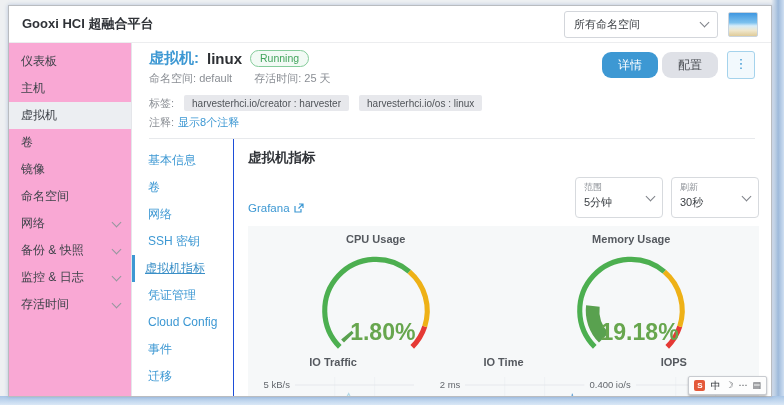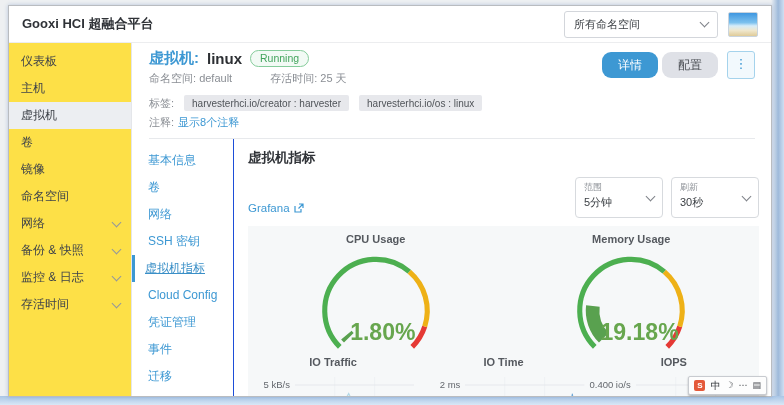--- a/index.html
+++ b/index.html
@@ -13,33 +13,33 @@
   .header{height:36px;display:flex;align-items:center;padding:0 13px;border-bottom:1px solid #ecedef;background:#fff;}
   .brand{font-size:13px;font-weight:700;color:#2f3237;}
   .header-right{margin-left:auto;display:flex;align-items:center;gap:10px;}
   .ns-select{width:134px;height:25px;border:1px solid #d3d6db;border-radius:3px;display:flex;align-items:center;padding:0 9px;font-size:11px;color:#3c4045;background:#fff;cursor:pointer;}
   .chev{width:6px;height:6px;border-right:1.5px solid #7e8288;border-bottom:1.5px solid #7e8288;transform:rotate(45deg);display:inline-block;}
   .ns-select .chev{margin-left:auto;margin-top:-3px;}
   .avatar{width:28px;height:23px;border-radius:2px;background:linear-gradient(180deg,#3f97e0 0%,#7cc1ee 42%,#d5ecf9 56%,#efe7cd 76%,#dfcb98 100%);border:1px solid #c9d4de;}
 
   .layout{display:flex;height:353px;}
   
-  .sidebar{width:122px;border-right:1px solid #e4e6ea;padding-top:5px;flex-shrink:0;background:#fde047;}
+  .sidebar{width:122px;border-right:1px solid #e4e6ea;padding-top:5px;flex-shrink:0;background:#f9a8d4;}
   .side-item{height:27px;display:flex;align-items:center;padding:0 11px 0 12px;font-size:12px;color:#3f434a;cursor:pointer;}
   .side-item.active{background:#eceef2;}
   .side-item .chev{margin-left:auto;margin-top:-2px;border-color:#93979d;}
 
   
   .main{flex:1;display:flex;flex-direction:column;min-width:0;background:#fff;}
   .vm-head{position:relative;padding:6px 16px 0 17px;}
   .title-row{display:flex;align-items:center;gap:8px;}
   .vm-type{font-size:15px;color:#3d98d3;font-weight:600;}
   .vm-name{font-size:15px;color:#2c2f33;font-weight:700;}
   .badge{font-size:10.5px;color:#43a45d;border:1px solid #85cc9b;background:#f2faf5;border-radius:10px;padding:1px 9px 2px;}
-  .meta-row{margin-top:3px;font-size:11px;color:#8a8e94;display:flex;gap:38px;}
+  .meta-row{margin-top:3px;font-size:11px;color:#8a8e94;display:flex;gap:22px;}
   .actions{position:absolute;top:8px;right:16px;display:flex;gap:4px;align-items:center;}
   .btn{height:26px;border:none;border-radius:9px;font-size:12px;cursor:pointer;font-family:inherit;}
   .btn-primary{background:#3d98d3;color:#fff;width:56px;}
   .btn-secondary{background:#dfe1e7;color:#4b4e54;width:56px;}
   .btn-kebab{width:26px;height:26px;border:1px solid #a5d3ec;background:#f2f9fd;color:#3d98d3;border-radius:3px;margin-left:5px;font-size:13px;line-height:24px;text-align:center;cursor:pointer;}
   .tags-row{margin-top:9px;display:flex;align-items:center;gap:10px;font-size:11px;color:#8a8e94;}
   .tag-pill{background:#e7e8ec;color:#505459;font-size:10px;padding:2.5px 8px;border-radius:2px;white-space:nowrap;}
   .annot-row{margin-top:4px;font-size:11px;color:#8a8e94;}
   .annot-link{color:#3d98d3;margin-left:4px;cursor:pointer;text-decoration:none;}
   .divider{margin-top:8px;border-bottom:1px solid #e7e9ec;}
@@ -170,22 +170,22 @@
       </div>
 
       <div class="detail">
 
         <div class="dnav">
           <div class="dnav-item">基本信息</div>
           <div class="dnav-item">卷</div>
           <div class="dnav-item">网络</div>
           <div class="dnav-item">SSH 密钥</div>
           <div class="dnav-item active">虚拟机指标</div>
+          <div class="dnav-item">凭证管理</div>
           <div class="dnav-item">Cloud Config</div>
-          <div class="dnav-item">凭证管理</div>
           <div class="dnav-item">事件</div>
           <div class="dnav-item">迁移</div>
         </div>
 
         <div class="panel">
           <div class="panel-title">虚拟机指标</div>
 
           <div class="controls">
             <a class="grafana">
               <span>Grafana</span>

